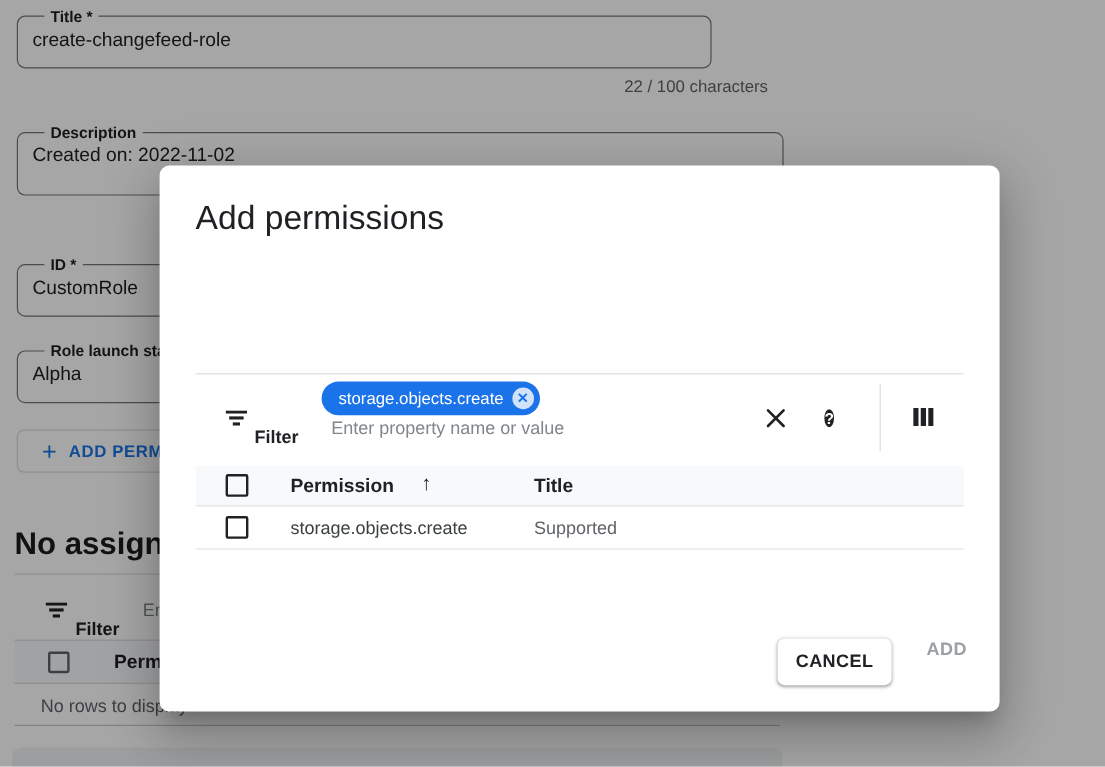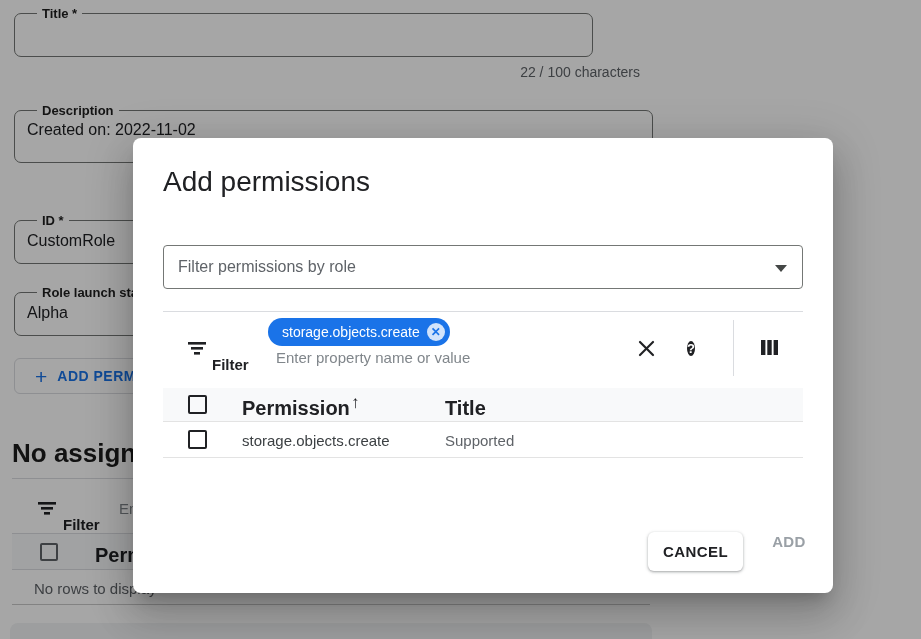--- a/index.html
+++ b/index.html
@@ -32,21 +32,21 @@
   .hline { position:absolute; background:#dadce0; height:1px; }
   .filter-label { font-size:15px; font-weight:700; color:#202124;margin-top:16px; }
   .ph-text { font-size:15px; color:#80868b; white-space:nowrap; }
   .thead-band {
     position:absolute; background:#f8f9fa;
     border-top:1px solid #dadce0; border-bottom:1px solid #dadce0;
   }
   .cb { position:absolute; background:transparent; border-radius:2px; }
   .cb.grey { width:18px; height:18px; border:2px solid #5f6368; }
   .cb.black { width:19px; height:19px; border:2px solid #202124; }
-  .th-text { font-size:20px; font-weight:700; color:#202124; white-space:nowrap; }
+  .th-text { font-size:16px; font-weight:700; color:#202124; white-space:nowrap; }
   .bottom-box { position:absolute; background:#f1f3f4; border-radius:8px; }
 
   
   .overlay { position:absolute; inset:0; background:rgba(0,0,0,0.35); z-index:5; }
 
   
   .modal {
     position:absolute; left:133px; top:138px; width:700px; height:455px;
     background:#fff; border-radius:8px; z-index:10;
     box-shadow: 0 11px 15px -7px rgba(0,0,0,.2), 0 24px 38px 3px rgba(0,0,0,.14), 0 9px 46px 8px rgba(0,0,0,.12);
@@ -102,20 +102,21 @@
   }
   svg { display:block; }
 </style>
 </head>
 <body>
 
 <div>
 
   <div class="field" style="left:14px; top:13px; width:579px; height:44px;">
     <span class="flabel">Title *</span>
+    <div class="fvalue">create-changefeed-role</div>
   </div>
   <div class="abs counter" style="top:64px; right:281px;">22 / 100 characters</div>
 
   <div class="field" style="left:14px; top:110px; width:639px; height:53px;">
     <span class="flabel">Description</span>
     <div class="fvalue" style="margin-top:10px;">Created on: 2022-11-02</div>
   </div>
 
   <div class="field" style="left:14px; top:220px; width:639px; height:44px;">
     <span class="flabel">ID *</span>
@@ -155,24 +156,20 @@
   <div class="hline" style="left:12px; top:604px; width:638px; background:#c8c8c8;"></div>
   <div class="bottom-box" style="left:10px; top:623px; width:642px; height:40px;"></div>
 </div>
 
 <div class="overlay"></div>
 
 <div class="modal">
 
   <div class="m-title">Add permissions</div>
 
-  <div class="combo">
-    <span class="ctext">Filter permissions by role</span>
-    <span class="chev"></span>
-  </div>
 
   <div class="hline" style="left:30px; top:173px; width:640px;"></div>
 
   <span class="abs" style="left:55px; top:204px;">
     <svg width="18" height="13" viewBox="0 0 18 13">
         <g fill="#202124">
           <rect x="0" y="0" width="18" height="2.6"></rect>
           <rect x="3" y="5" width="12" height="2.6"></rect>
           <rect x="6" y="10" width="6" height="2.6"></rect>
         </g>

